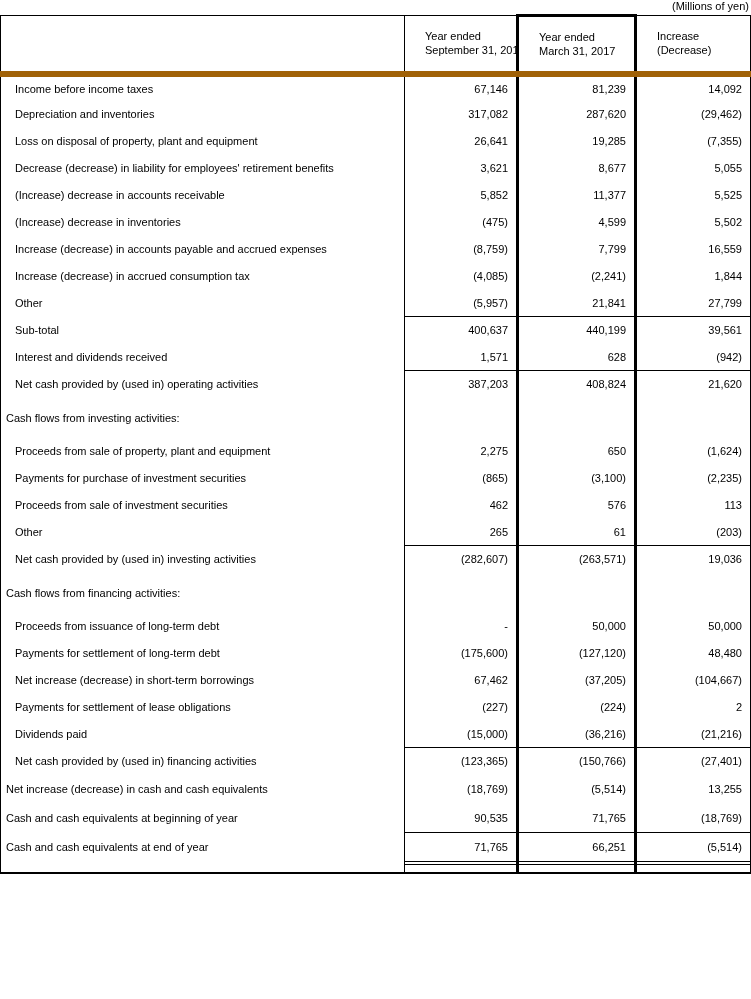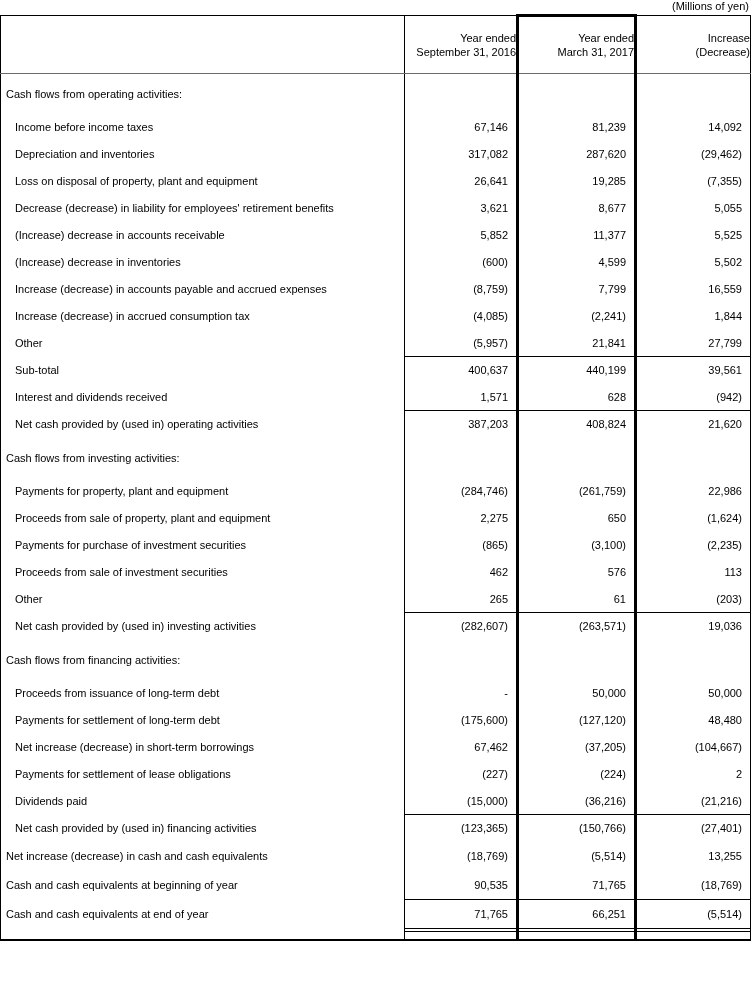--- a/index.html
+++ b/index.html
@@ -39,21 +39,21 @@
     vertical-align: middle;
     overflow: hidden;
     white-space: nowrap;
   }
 
   
   .b2016 { border-left: 1px solid #000; }
   .b2017 { border-left: 3px solid #000; border-right: 3px solid #000; }
 
   
-  tr.head th { height: 58px; border-bottom: 1px solid #a16207; text-align: right; }
+  tr.head th { height: 58px; border-bottom: 6px solid #a16207; text-align: left; padding-left: 20px; }
   tr.head th.b2017 { border-top: 3px solid #000; }
   tr.head .hline { line-height: 14px; font-size: 11px; }
 
   
   tr.row-section td { height: 40px; }
   tr.row-item td    { height: 27px; }
   tr.row-summary td { height: 29px; }
 
   td.label { text-align: left; padding-left: 5px; }
   tr.row-item td.label { padding-left: 14px; }
@@ -92,26 +92,20 @@
           <div class="hline">March 31, 2017</div>
         </th>
         <th>
           <div class="hline">Increase</div>
           <div class="hline">(Decrease)</div>
         </th>
       </tr>
     </thead>
     <tbody>
 
-    <tr class="row-section">
-          <td class="label">Cash flows from operating activities:</td>
-          <td class="num b2016"></td>
-          <td class="num b2017"></td>
-          <td class="num"></td>
-        </tr>
         <tr class="row-item">
           <td class="label">Income before income taxes</td>
           <td class="num b2016">67,146</td>
           <td class="num b2017">81,239</td>
           <td class="num">14,092</td>
         </tr>
         <tr class="row-item">
           <td class="label">Depreciation and inventories</td>
           <td class="num b2016">317,082</td>
           <td class="num b2017">287,620</td>
@@ -130,21 +124,21 @@
           <td class="num">5,055</td>
         </tr>
         <tr class="row-item">
           <td class="label">(Increase) decrease in accounts receivable</td>
           <td class="num b2016">5,852</td>
           <td class="num b2017">11,377</td>
           <td class="num">5,525</td>
         </tr>
         <tr class="row-item">
           <td class="label">(Increase) decrease in inventories</td>
-          <td class="num b2016">(600)</td>
+          <td class="num b2016">(475)</td>
           <td class="num b2017">4,599</td>
           <td class="num">5,502</td>
         </tr>
         <tr class="row-item">
           <td class="label">Increase (decrease) in accounts payable and accrued expenses</td>
           <td class="num b2016">(8,759)</td>
           <td class="num b2017">7,799</td>
           <td class="num">16,559</td>
         </tr>
         <tr class="row-item">
@@ -175,26 +169,20 @@
           <td class="label">Net cash provided by (used in) operating activities</td>
           <td class="num b2016">387,203</td>
           <td class="num b2017">408,824</td>
           <td class="num">21,620</td>
         </tr>
         <tr class="row-section">
           <td class="label">Cash flows from investing activities:</td>
           <td class="num b2016"></td>
           <td class="num b2017"></td>
           <td class="num"></td>
-        </tr>
-        <tr class="row-item">
-          <td class="label">Payments for property, plant and equipment</td>
-          <td class="num b2016">(284,746)</td>
-          <td class="num b2017">(261,759)</td>
-          <td class="num">22,986</td>
         </tr>
         <tr class="row-item">
           <td class="label">Proceeds from sale of property, plant and equipment</td>
           <td class="num b2016">2,275</td>
           <td class="num b2017">650</td>
           <td class="num">(1,624)</td>
         </tr>
         <tr class="row-item">
           <td class="label">Payments for purchase of investment securities</td>
           <td class="num b2016">(865)</td>

